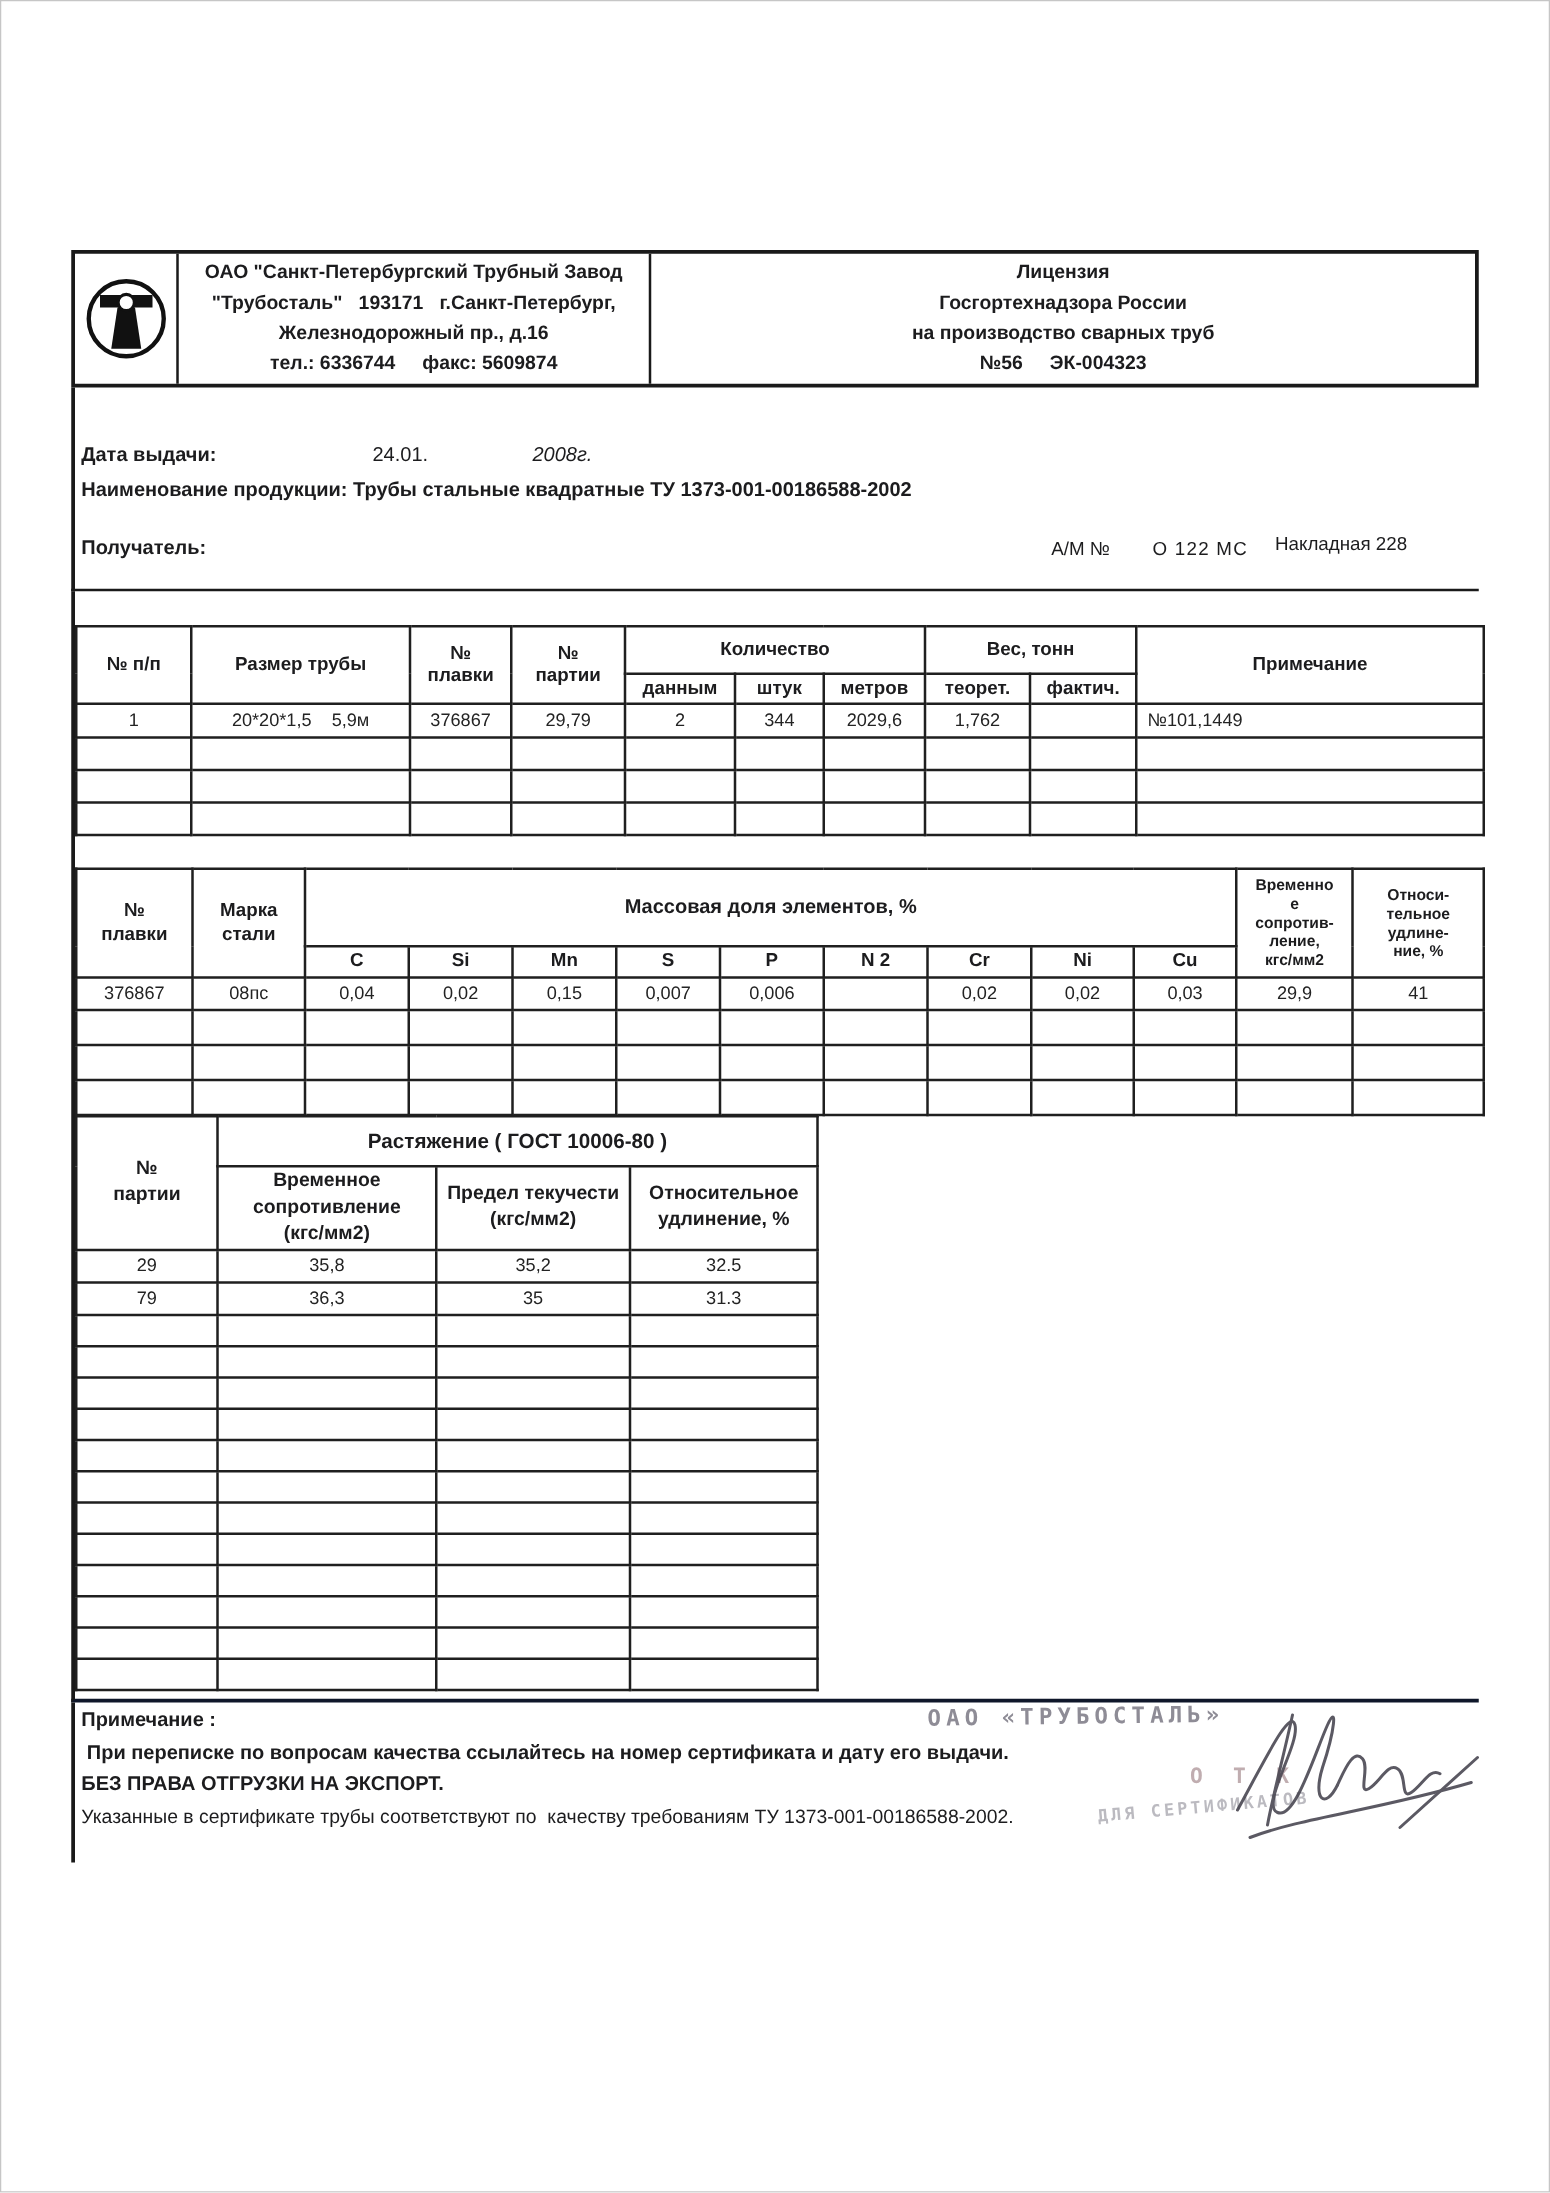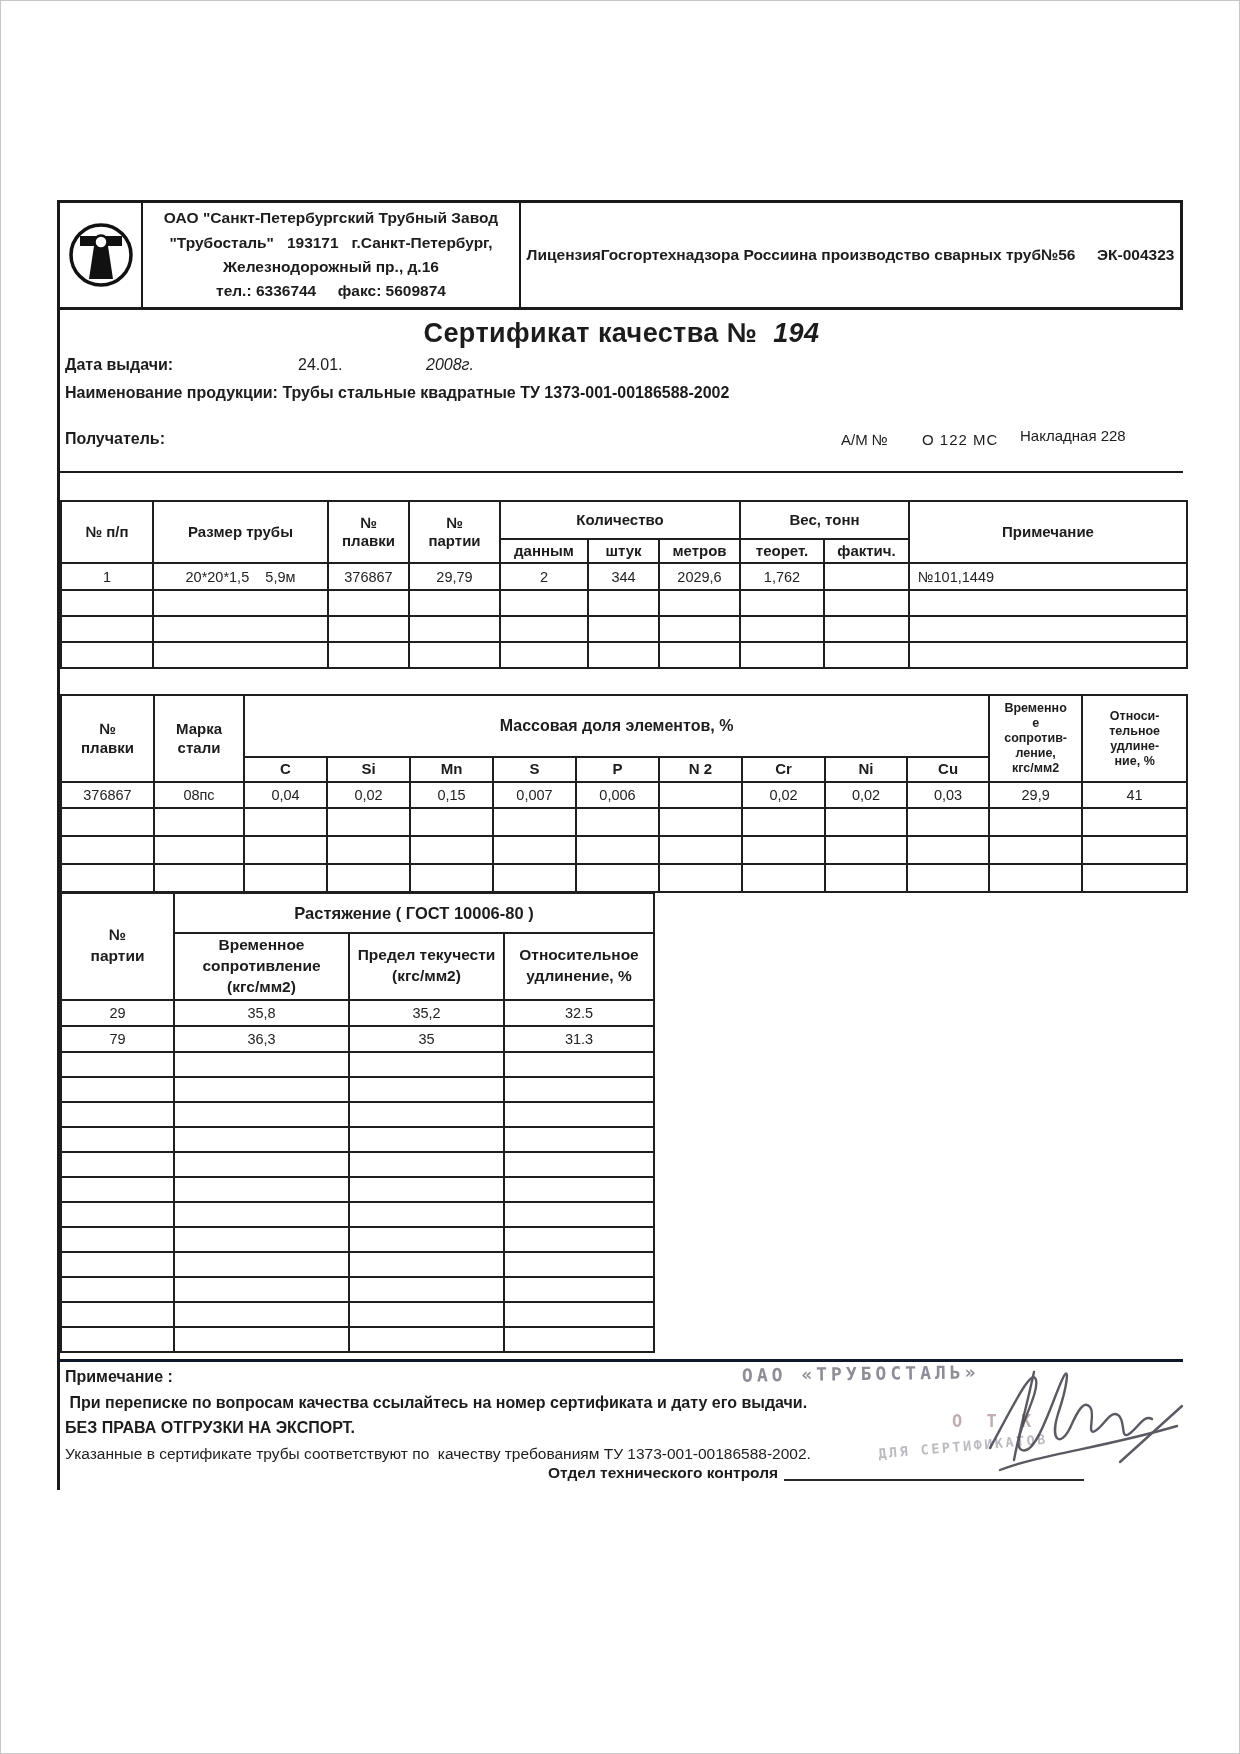--- a/index.html
+++ b/index.html
@@ -6,21 +6,21 @@
   .page{position:relative;width:1240px;height:1754px;background:#ffffff;
         font-family:"Liberation Sans",sans-serif;color:#1c1c1e;overflow:hidden;
         box-shadow:0 0 0 1px #c6c6c6 inset;}
   .cert{position:absolute;left:57px;top:200px;width:1126px;}
 
   
   .hdr{display:grid;grid-template-columns:83px 378px 1fr;height:110px;
        border:3px solid #1a1a1a;box-sizing:border-box;}
   .hdr-logo{border-right:2px solid #1a1a1a;display:flex;align-items:center;justify-content:center;}
   .hdr-co{border-right:2px solid #1a1a1a;display:flex;flex-direction:column;justify-content:center;align-items:center;}
-  .hdr-lic{display:flex;flex-direction:row;justify-content:center;align-items:center;}
+  .hdr-lic{display:flex;flex-direction:column;justify-content:center;align-items:center;}
   .hdr p{margin:1px 0;font-size:15.5px;font-weight:700;white-space:pre;line-height:1.45;}
 
   
   .titlesec{position:relative;height:163px;border-left:3px solid #1a1a1a;
             border-bottom:2px solid #1a1a1a;box-sizing:border-box;}
   .title{position:absolute;top:8px;left:0;width:100%;text-align:center;
          font-size:27px;font-weight:700;letter-spacing:.4px;}
   .title .num{font-style:italic;margin-left:16px;}
   .fl{position:absolute;font-size:16px;font-weight:700;white-space:pre;}
   .fv{font-weight:400;}
@@ -94,23 +94,20 @@
       </div>
       <div class="hdr-lic">
         <p>Лицензия</p>
         <p>Госгортехнадзора России</p>
         <p>на производство сварных труб</p>
         <p>№56     ЭК-004323</p>
       </div>
     </div>
 
     <div class="titlesec">
-      <div class="title">
-        <span>Сертификат качества №</span><span class="num">194</span>
-      </div>
       <span class="fl" style="left:5px;top:46px">Дата выдачи:</span>
       <span class="fl fv" style="left:238px;top:46px">24.01.</span>
       <span class="fl fv it" style="left:338px;top:46px">2008г.</span>
       <span class="fl" style="left:5px;top:74px"><span>Наименование продукции:</span> <span>Трубы стальные квадратные ТУ 1373-001-00186588-2002</span></span>
       <span class="fl" style="left:5px;top:120px">Получатель:</span>
       <span class="fl fv" style="left:781px;top:121px;font-size:15px">А/М №</span>
       <span class="fl fv" style="left:862px;top:121px;font-size:15px;letter-spacing:1px">О 122 МС</span>
       <span class="fl fv" style="left:960px;top:117px;font-size:15px">Накладная 228</span>
     </div>
 
@@ -421,21 +418,20 @@
             </tr>
           </tbody>
       </table>
     </div>
 
     <div class="notesec">
       <span class="nl" style="top:6px">Примечание :</span>
       <span class="nl" style="top:32px"> При переписке по вопросам качества ссылайтесь на номер сертификата и дату его выдачи.</span>
       <span class="nl" style="top:57px">БЕЗ ПРАВА ОТГРУЗКИ НА ЭКСПОРТ.</span>
       <span class="nl n3" style="top:83px">Указанные в сертификате трубы соответствуют по  качеству требованиям ТУ 1373-001-00186588-2002.</span>
-      <span class="dept"><span>Отдел технического контроля</span><span class="sigline"></span></span>
     </div>
   </div>
 
   <div class="stamp s1">ОАО  «ТРУБОСТАЛЬ»</div>
   <div class="stamp s2">О Т К</div>
   <div class="stamp s3">ДЛЯ СЕРТИФИКАТОВ</div>
 
   <svg class="sig" width="215" height="130" viewBox="0 0 215 130">
     <g fill="none" stroke="#45434e" stroke-width="2.4" stroke-linecap="round" opacity="0.88">
       <path d="M18 98 C40 58 60 16 64 30 C68 46 36 94 50 100 C64 106 80 52 90 30 C98 12 96 34 86 64 C78 90 88 98 98 78"></path>

